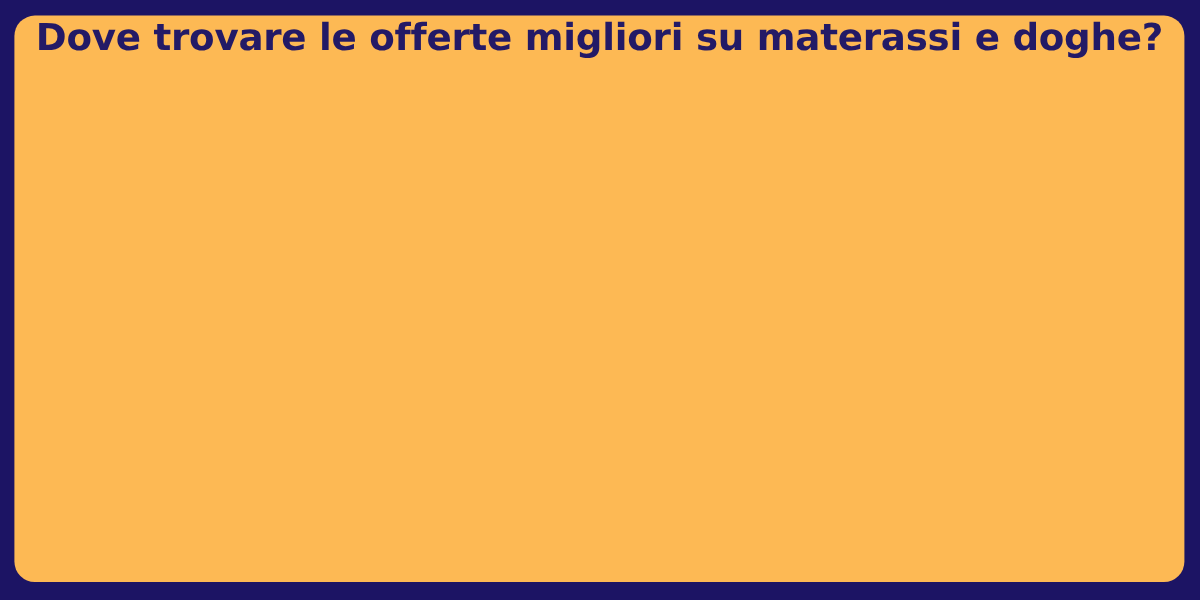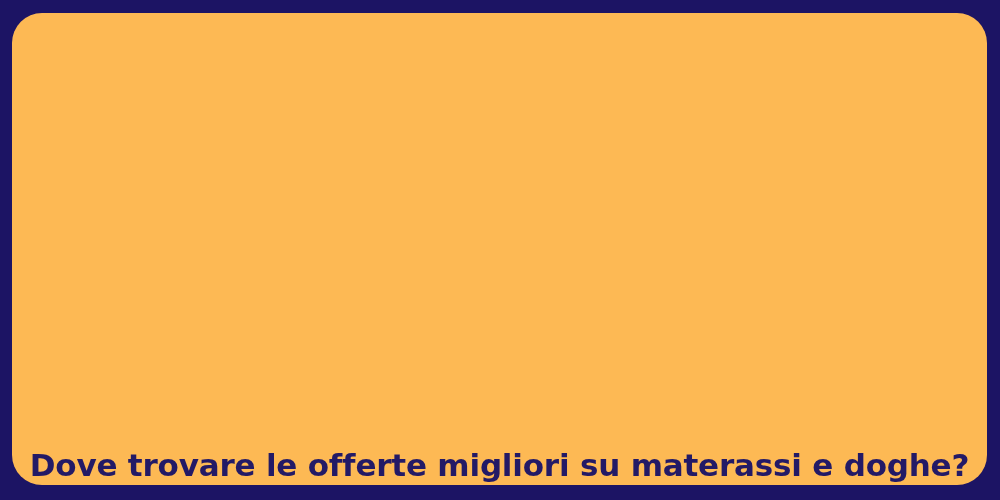--- a/index.html
+++ b/index.html
@@ -22,23 +22,23 @@
     height: 500px;
     background: #1c1464;
     padding: 13px 13px 15px 12px;
   }
 
   .banner-card {
     box-sizing: border-box;
     width: 100%;
     height: 100%;
     background: #fdb954;
-    border-radius: 30px;
+    border-radius: 17px;
     display: flex;
-    align-items: flex-end;
+    align-items: flex-start;
     justify-content: center;
     overflow: hidden;
   }
 
   .headline {
     margin: 0;
     padding: 0 40px;
     text-align: center;
     color: #231a66;
     font-family: "DejaVu Sans", "Liberation Sans", sans-serif;

